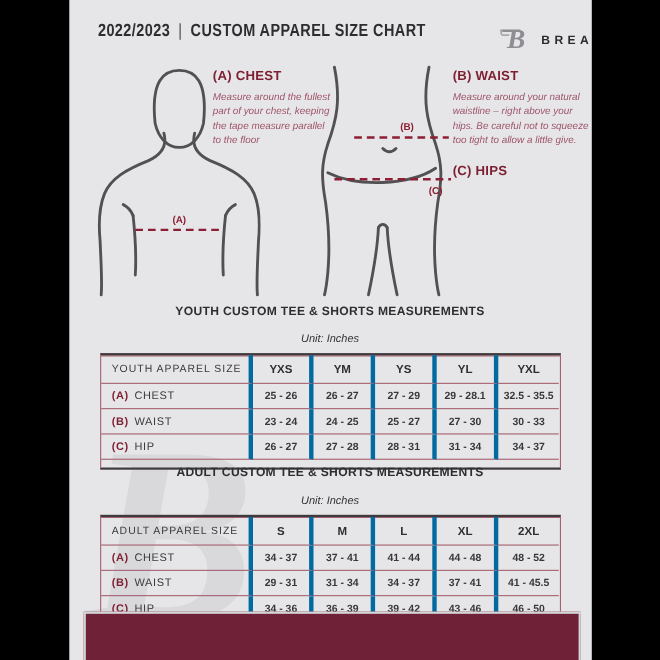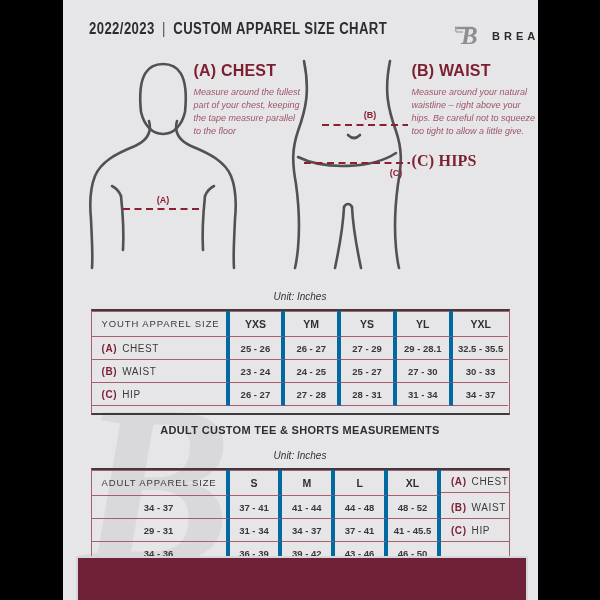--- a/index.html
+++ b/index.html
@@ -24,26 +24,26 @@
   }
   .doc-title .sep{font-weight:400;color:#4a4a4c;}
   .brand{display:flex;align-items:center;gap:8px;}
   .brand-name{font-weight:700;font-size:11px;letter-spacing:4px;color:#2b2b2d;}
   
   .diagrams{position:absolute;top:0;left:0;right:0;height:275px;z-index:2;}
   .fig{position:absolute;}
   .fig svg{display:block;}
   .guide{position:absolute;}
   .guide h3{
-    margin:0 0 6px 0;font-size:16px;font-weight:700;color:#7d1e31;letter-spacing:0.2px;
+    margin:0 0 6px 0;font-size:12px;font-weight:700;color:#7d1e31;letter-spacing:0.2px;
   }
   .guide p{
     margin:0;font-size:9px;line-height:1.45;font-style:italic;color:#9e5468;font-weight:500;
   }
-  .guide .block + .block{margin-top:14px;font-family:Liberation Serif, serif;}
+  .guide .block + .block{margin-top:14px;}
   
   .msection{position:absolute;left:0;right:0;text-align:center;z-index:2;}
   .msection .mtitle{font-size:11px;font-weight:700;color:#2e2e30;letter-spacing:0.3px;}
   .msection .munit{font-size:10px;font-style:italic;color:#323234;margin-top:14px;}
   .sizetable{
     width:417px;margin:7px auto 0 auto;
     display:grid;grid-template-columns:138px repeat(5,1fr);
     border-top:2px solid #3f3a3c;border-bottom:2px solid #3f3a3c;
     border-left:1px solid #a4606f;border-right:1px solid #a4606f;
     box-shadow:inset 0 1px 0 #a4606f;
@@ -145,20 +145,21 @@
         <h3>(B) WAIST</h3>
         <p>Measure around your natural waistline – right above your hips. Be careful not to squeeze too tight to allow a little give.</p>
       </div>
       <div class="block">
         <h3>(C) HIPS</h3>
       </div>
     </div>
   </div>
 
   <div class="msection" style="top:277px;">
+    <div class="mtitle">YOUTH CUSTOM TEE &amp; SHORTS MEASUREMENTS</div>
     <div class="munit">Unit: Inches</div>
     <div class="sizetable">
       <div class="th labelcell">YOUTH APPAREL SIZE</div>
       <div class="th">YXS</div>
       <div class="th">YM</div>
       <div class="th">YS</div>
       <div class="th">YL</div>
       <div class="th">YXL</div>
 
       <div class="labelcell rowlabel">
@@ -195,20 +196,21 @@
 
   <div class="msection" style="top:424px;">
     <div class="mtitle">ADULT CUSTOM TEE &amp; SHORTS MEASUREMENTS</div>
     <div class="munit">Unit: Inches</div>
     <div class="sizetable">
       <div class="th labelcell">ADULT APPAREL SIZE</div>
       <div class="th">S</div>
       <div class="th">M</div>
       <div class="th">L</div>
       <div class="th">XL</div>
+      <div class="th">2XL</div>
 
       <div class="labelcell rowlabel">
         <span class="letter">(A)</span>
         <span>CHEST</span>
       </div>
       <div class="td">34 - 37</div>
       <div class="td">37 - 41</div>
       <div class="td">41 - 44</div>
       <div class="td">44 - 48</div>
       <div class="td">48 - 52</div>

